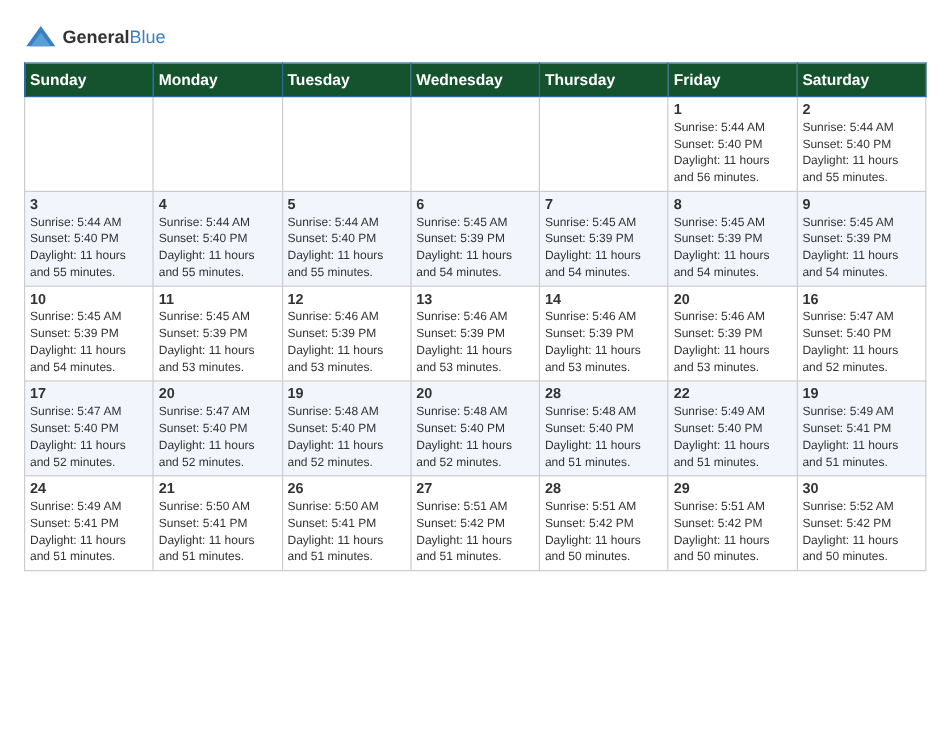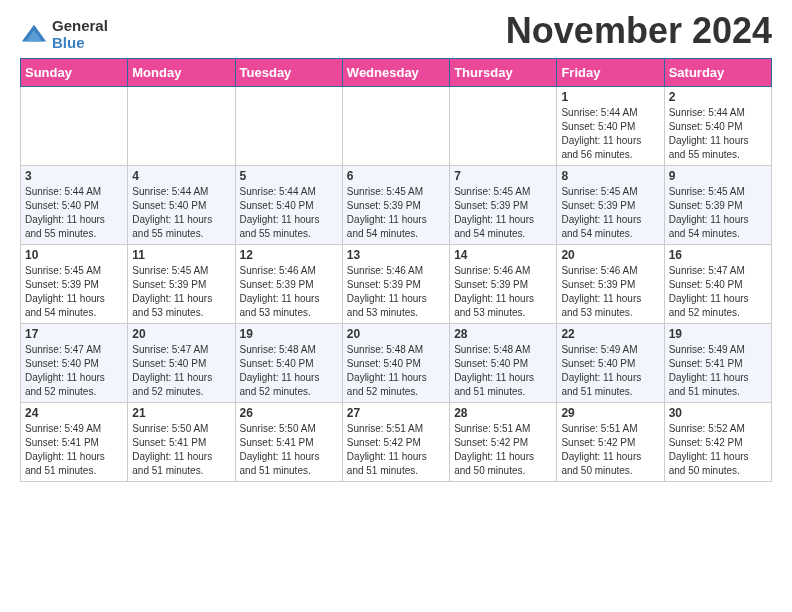--- a/index.html
+++ b/index.html
@@ -16,31 +16,31 @@
       justify-content: space-between;
       margin-bottom: 6px;
     }
     .logo {
       display: flex;
       align-items: center;
       margin-top: 8px;
     }
     .logo-text {
       display: flex;
-      flex-direction: column;
+      flex-direction: row;
       line-height: 1.1;
     }
     .logo-general {
       font-size: 15px;
       font-weight: bold;
       color: #333;
     }
     .logo-blue {
       font-size: 15px;
-      font-weight: bold;
+      font-weight: normal;
       color: #3a7fc1;
     }
     .logo-icon {
       width: 28px;
       height: 28px;
       margin-right: 4px;
     }
     .title-section {
       text-align: right;
     }
@@ -52,21 +52,21 @@
     .location-title {
       font-size: 16px;
       color: #333;
     }
     .calendar-table {
       width: 100%;
       border-collapse: collapse;
       border: 1px solid #ccc;
     }
     .calendar-table th {
-      background-color: #ec4899;
+      background-color: #14532d;
       color: #fff;
       font-size: 13px;
       font-weight: bold;
       padding: 6px 4px;
       text-align: left;
       border: 1px solid #2e6aa0;
     }
     .calendar-table td {
       vertical-align: top;
       border: 1px solid #ccc;
@@ -104,21 +104,20 @@
       <rect x="0" y="0" width="30" height="30" fill="white"></rect>
       <polygon points="15,4 28,22 2,22" fill="#3a7fc1"></polygon>
       <polygon points="15,10 24,22 6,22" fill="#5a9fd4"></polygon>
     </svg>
     <div class="logo-text">
       <span class="logo-general">General</span>
       <span class="logo-blue">Blue</span>
     </div>
   </div>
   <div class="title-section">
-    <div class="month-title">November 2024</div>
   </div>
 </div>
 
 <table class="calendar-table">
   <thead>
     <tr>
     <th>Sunday</th>
         <th>Monday</th>
         <th>Tuesday</th>
         <th>Wednesday</th>

